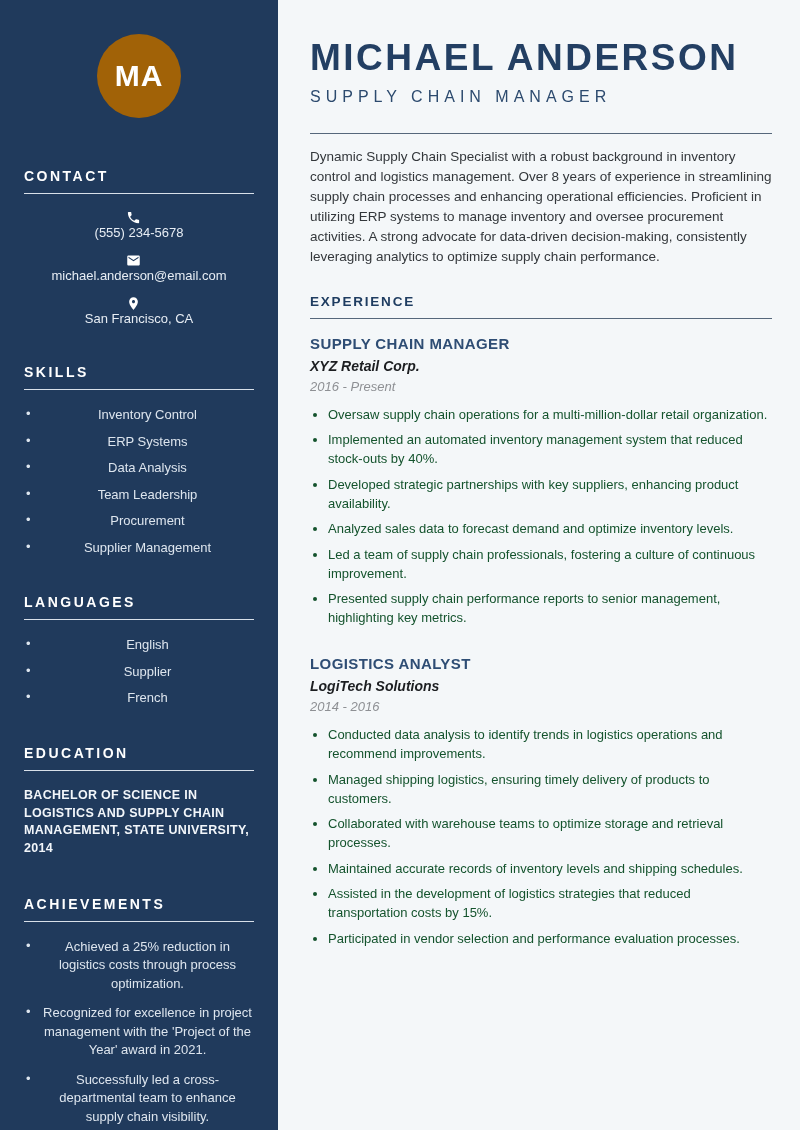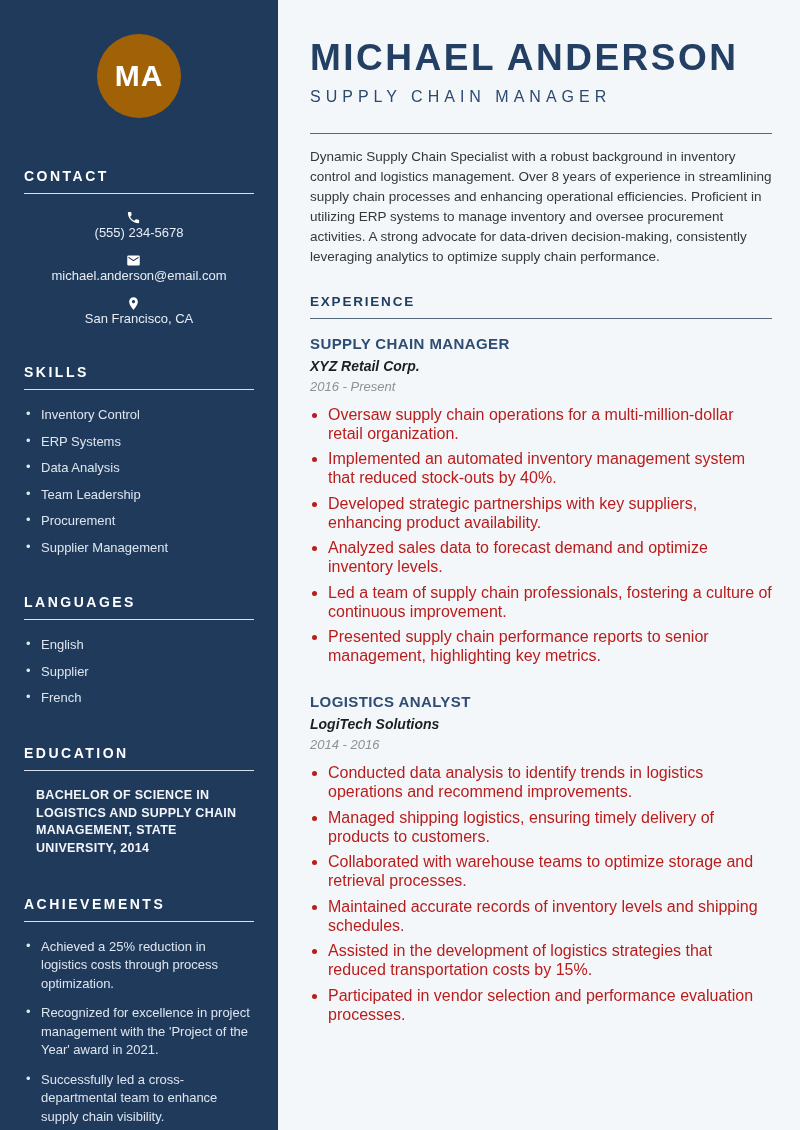--- a/index.html
+++ b/index.html
@@ -41,21 +41,21 @@
     font-size: 13px; color: #e7edf4; flex-direction: column;
   }
   .contact-row .cicon { width: 15px; height: 15px; margin-right: 12px; flex: 0 0 15px; display: inline-flex; }
   .contact-row .cicon svg { width: 15px; height: 15px; fill: #ffffff; }
 
   ul.side-list { list-style: none; margin: 0; padding: 0; }
   ul.side-list li {
     position: relative;
     padding-left: 17px;
     font-size: 13px; color: #dde5ee;
-    margin-bottom: 9px; line-height: 1.35;
+    margin-bottom: 9px; line-height: 1.35; text-align: center;
   }
   ul.side-list li::before {
     content: "•"; position: absolute; left: 2px; top: -1px;
     color: #dde5ee; font-size: 13px;
   }
   .edu-degree {
     font-size: 12.5px; font-weight: 700; color: #f2f6fa;
     line-height: 1.42; letter-spacing: 0.3px;
     text-transform: uppercase;
   }
@@ -111,22 +111,22 @@
     color: #1c1e21;
     font-style: italic;
   }
   .job-dates {
     margin: 5px 0 0 0;
     font-size: 13px; font-style: italic;
     color: #8e9094;
   }
   ul.job-bullets { margin: 11px 0 0 0; padding: 0 0 0 18px; }
   ul.job-bullets li {
-    font-size: 16px; line-height: 19px;
-    color: #b91c1c;
+    font-size: 13px; line-height: 19px;
+    color: #14532d;
     margin-bottom: 6.5px;
   }
 </style>
 </head>
 <body>
 
 <div class="page">
 
   <aside class="sidebar">
 
@@ -182,21 +182,21 @@
       <ul class="side-list">
           <li>English</li>
           <li>Supplier</li>
           <li>French</li>
         </ul>
     </section>
 
     <section class="side-section">
       <h2 class="side-title">EDUCATION</h2>
       <hr class="side-rule">
-      <p class="edu-degree" style="margin:12px;">BACHELOR OF SCIENCE IN LOGISTICS AND SUPPLY CHAIN MANAGEMENT, STATE UNIVERSITY, 2014</p>
+      <p class="edu-degree" style="margin:0;">BACHELOR OF SCIENCE IN LOGISTICS AND SUPPLY CHAIN MANAGEMENT, STATE UNIVERSITY, 2014</p>
     </section>
 
     <section class="side-section">
       <h2 class="side-title">ACHIEVEMENTS</h2>
       <hr class="side-rule">
       <ul class="side-list wrap">
           <li>Achieved a 25% reduction in logistics costs through process optimization.</li>
           <li>Recognized for excellence in project management with the 'Project of the Year' award in 2021.</li>
           <li>Successfully led a cross-departmental team to enhance supply chain visibility.</li>
         </ul>

